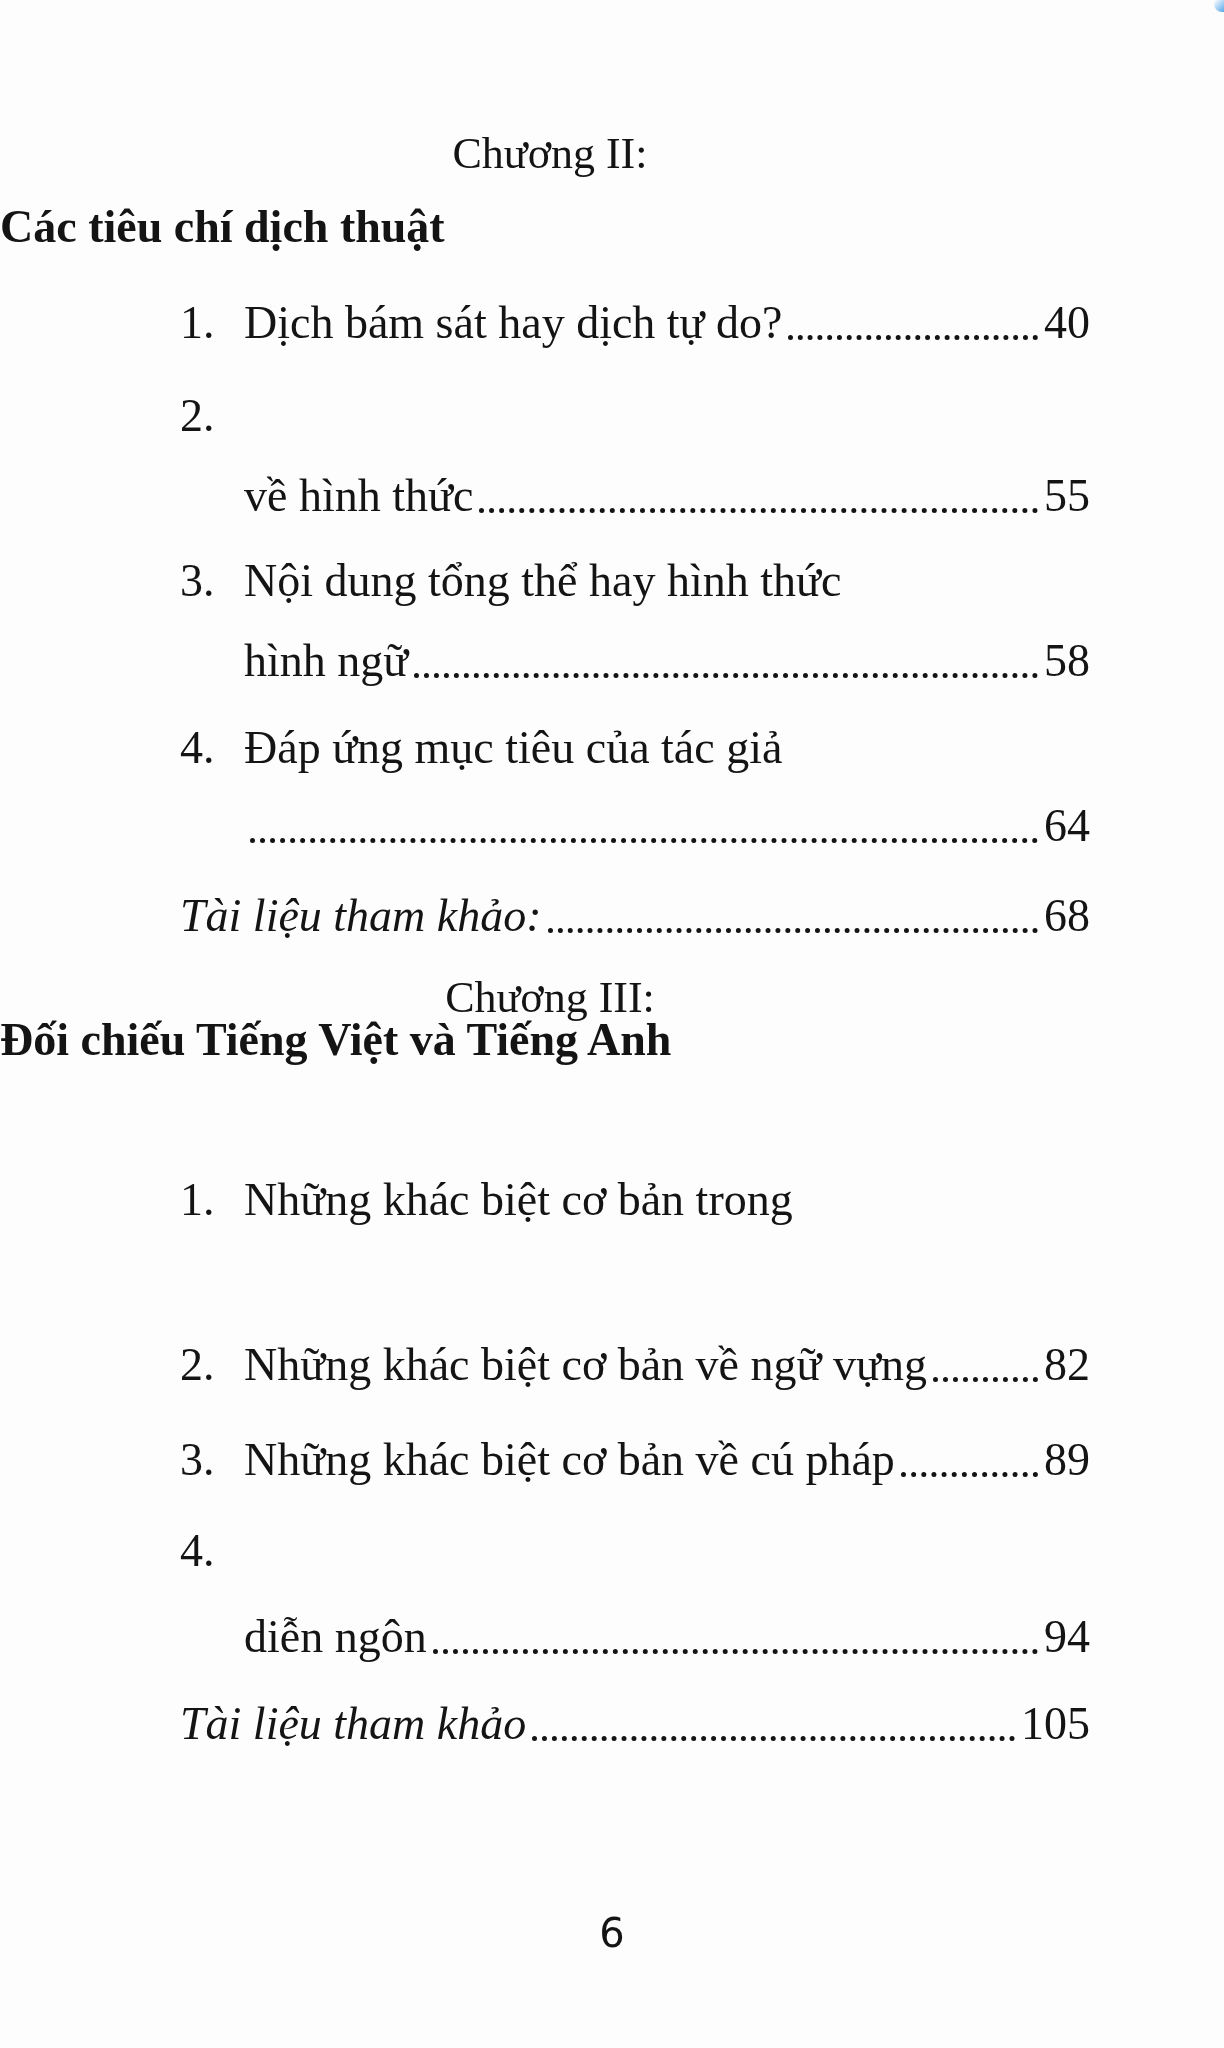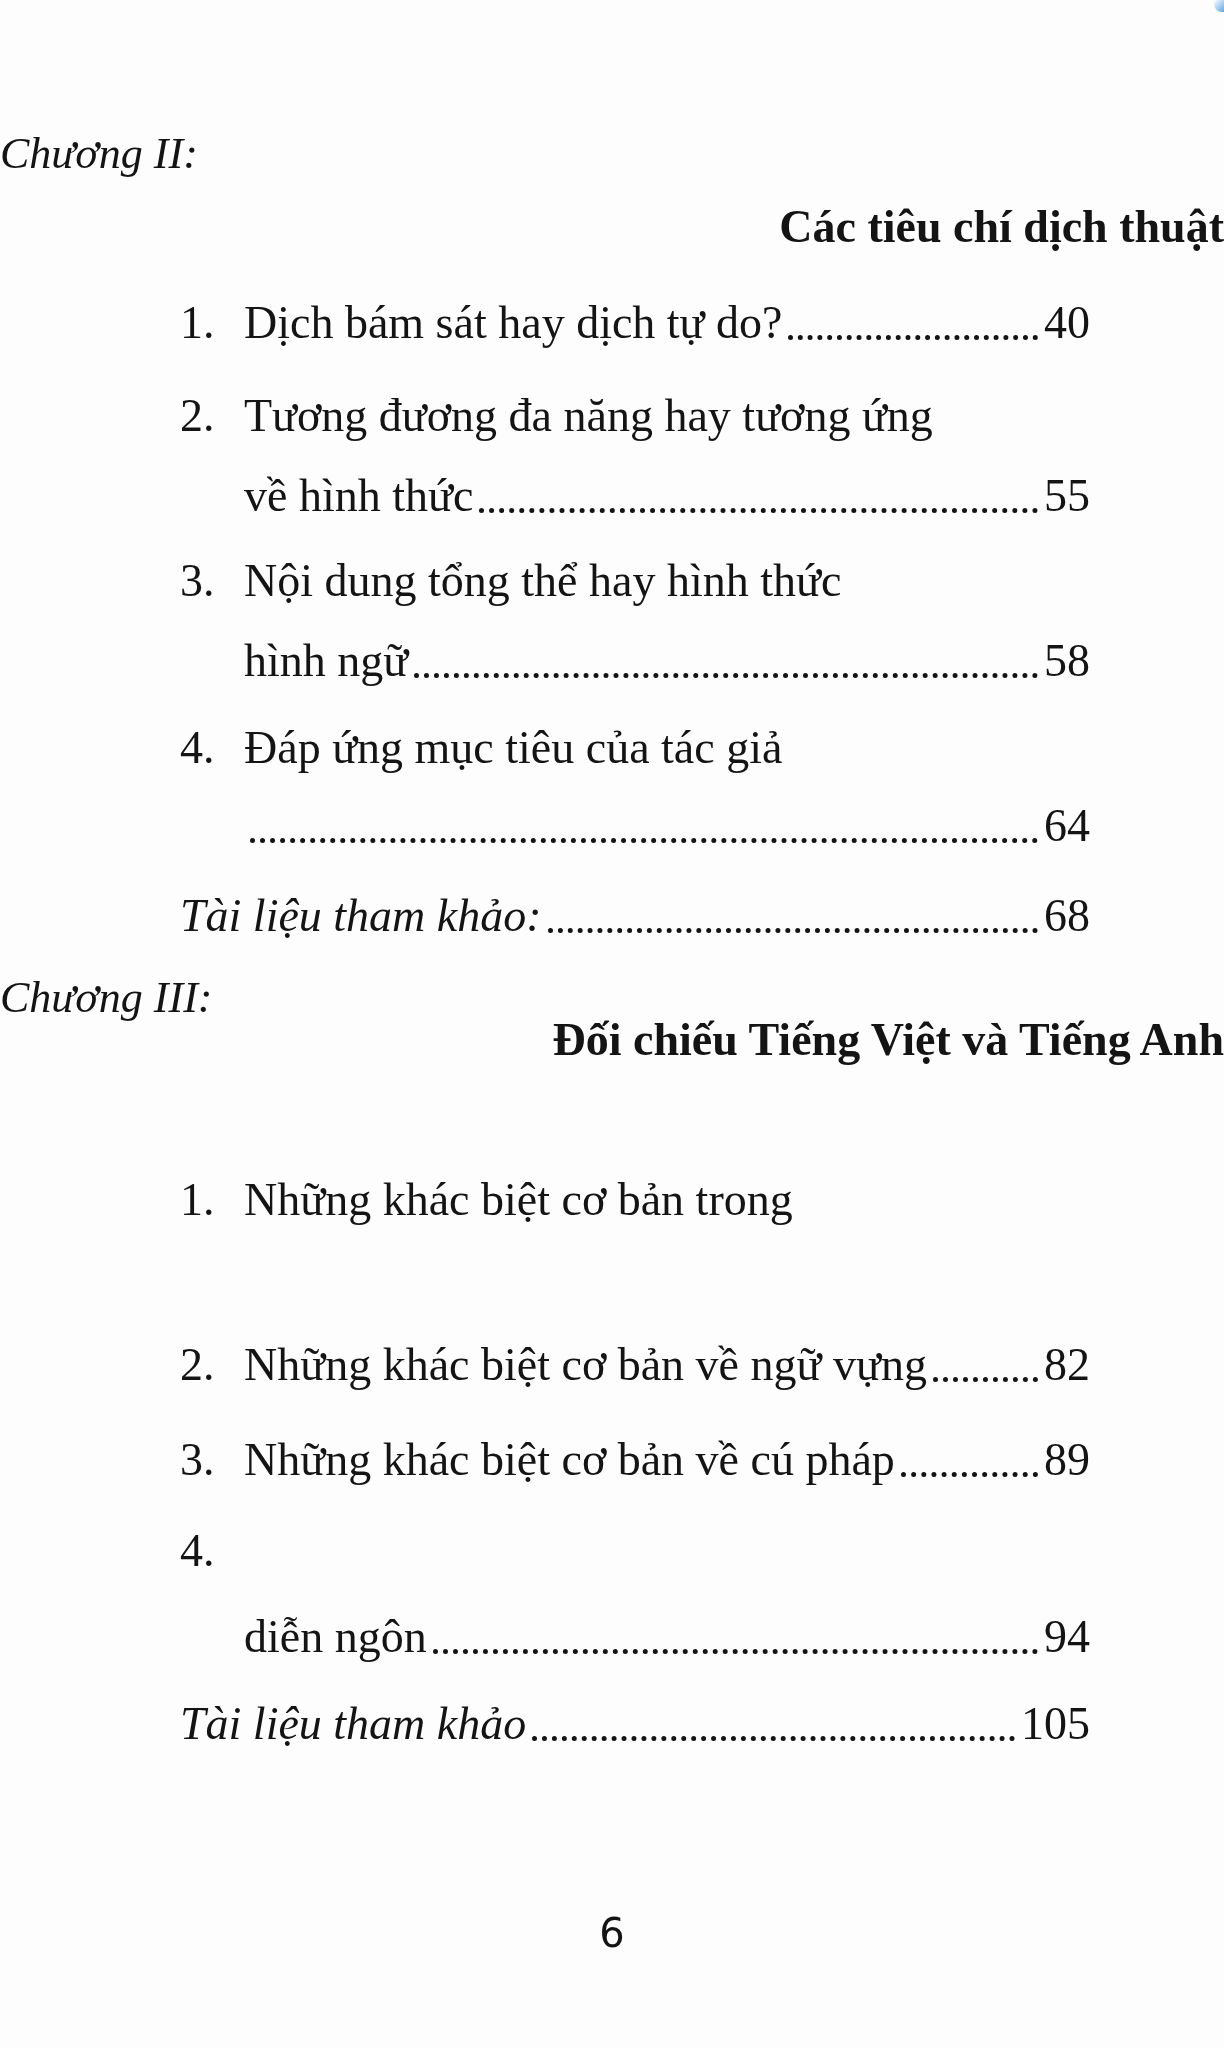--- a/index.html
+++ b/index.html
@@ -8,25 +8,25 @@
     position: relative; overflow: hidden;
     font-family: "Liberation Serif", "DejaVu Serif", serif;
     color: #141414;
   }
   .corner-mark {
     position: absolute; right: 0; top: 0; width: 10px; height: 12px;
     background: linear-gradient(135deg, #ffffff 0%, #5aa8e8 100%);
     border-bottom-left-radius: 8px;
   }
   .chapter-label {
-    position: absolute; left: 0; width: 1100px; text-align: left;
-    font-style: italic; font-size: 44px; line-height: 1;
+    position: absolute; left: 0; width: 1100px; text-align: center;
+    font-size: 44px; line-height: 1;
   }
   .chapter-title {
-    position: absolute; left: 0; width: 1224px; text-align: right;
+    position: absolute; left: 0; width: 1224px; text-align: left;
     font-weight: bold; font-size: 46px; line-height: 1;
   }
   .entry {
     position: absolute; left: 180px; width: 910px; font-size: 46px; line-height: 1;
   }
   .line { display: flex; align-items: baseline; white-space: nowrap; height: 52px; }
   .num { display: inline-block; width: 64px; }
   .indent { display: inline-block; width: 64px; }
   .text { }
   .leader {
@@ -53,21 +53,20 @@
       <span class="num">1.</span>
       <span class="text">Dịch bám sát hay dịch tự do?</span>
       <span class="leader"></span>
       <span class="page">40</span>
     </div>
 </div>
 
 <div class="entry" style="top:393px">
   <div class="line" style="height:80px">
       <span class="num">2.</span>
-      <span class="text">Tương đương đa năng hay tương ứng</span>
     </div>
   <div class="line">
       <span class="indent"></span>
       <span class="text">về hình thức</span>
       <span class="leader"></span>
       <span class="page">55</span>
     </div>
 </div>
 
 <div class="entry" style="top:558px">

